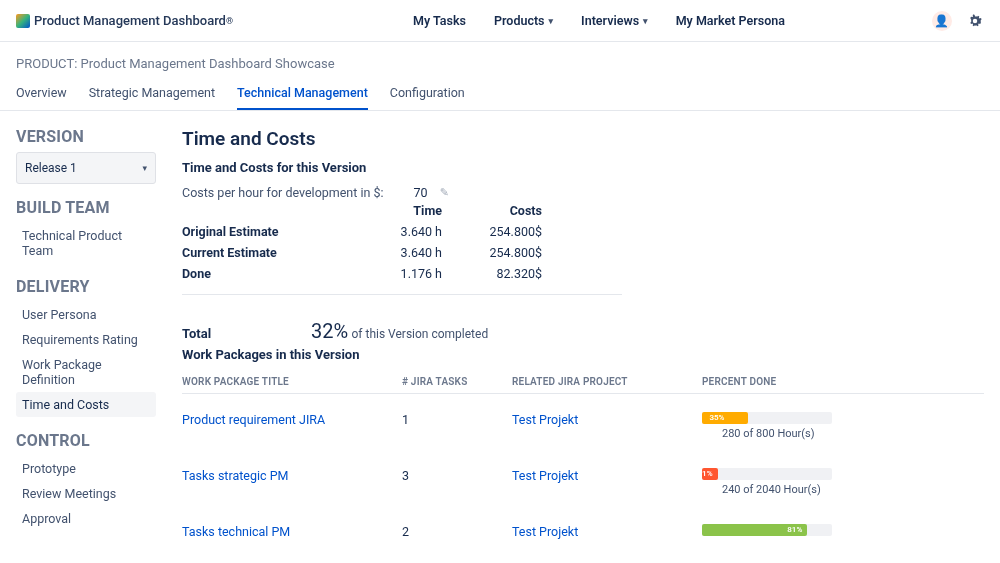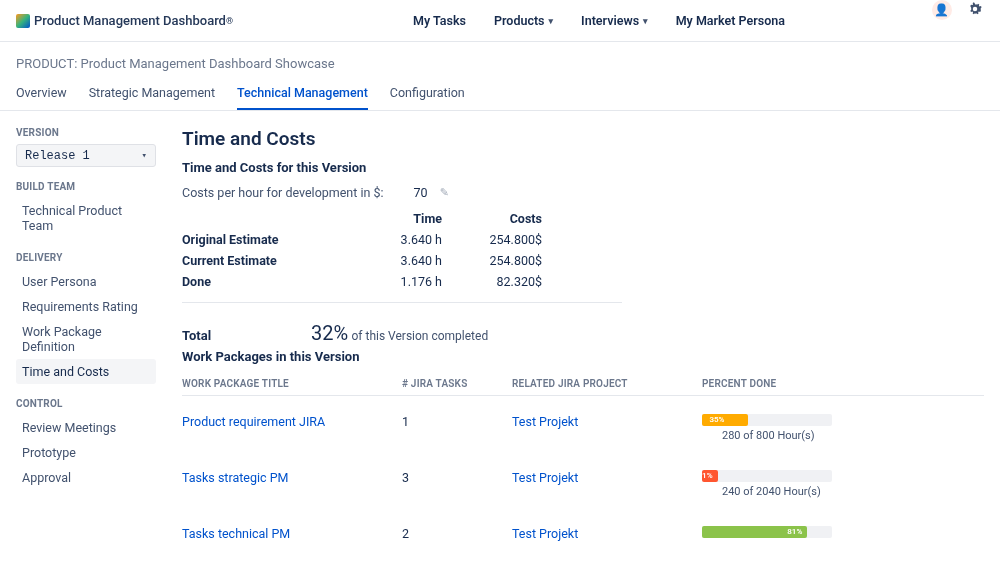--- a/index.html
+++ b/index.html
@@ -1,51 +1,51 @@
 <!DOCTYPE html>
 <html><head>
 <meta charset="utf-8">
 <style>
 * { margin:0; padding:0; box-sizing:border-box; }
 body { font-family:-apple-system,BlinkMacSystemFont,"Segoe UI",Roboto,Helvetica,Arial,sans-serif; font-size:13px; color:#172b4d; background:#fff; width:1000px; }
-.topbar { display:flex; height:42px; padding:0 16px; border-bottom:1px solid #e4e7ec; }
+.topbar { display:flex; align-items:center; height:42px; padding:0 16px; border-bottom:1px solid #e4e7ec; }
 .logo { display:flex; align-items:center; font-size:13px; font-weight:500; color:#253858; }
 .logo-icon { width:14px; height:14px; margin-right:4px; background:linear-gradient(135deg,#ff991f,#36b37e,#0052cc); border-radius:2px; }
 .logo sup { font-size:9px; }
 .mainnav { display:flex; gap:28px; margin-left:180px; }
 .mainnav-item { display:flex; align-items:center; gap:4px; font-weight:600; font-size:12.5px; color:#172b4d; cursor:pointer; }
 .chev { font-size:9px; color:#42526e; }
 .topbar-spacer { flex:1; }
 .avatar { width:20px; height:20px; border-radius:50%; background:#ffebe6; display:flex; align-items:center; justify-content:center; font-size:12px; margin-right:14px; cursor:pointer; }
 .gear { width:18px; height:18px; cursor:pointer; color:#42526e; }
 .crumb { padding:14px 16px 6px; font-size:13px; color:#6b778c; }
 .tabs { display:flex; gap:22px; padding:0 16px; border-bottom:1px solid #e4e7ec; }
 .tab { padding:8px 0; font-size:12.5px; color:#42526e; cursor:pointer; border-bottom:2px solid transparent; }
 .tab.active { color:#0052cc; border-bottom-color:#0052cc; font-weight:500; }
 .body { display:flex; padding:16px 16px 24px; gap:26px; }
 .sidebar { width:140px; flex-shrink:0; }
 .sgroup { margin-bottom:14px; }
-.sghdr { font-size:10px; font-weight:700; color:#6b778c; letter-spacing:.2px; margin-bottom:6px; }
-.select { width:100%; height:23px; background:#f4f5f7; border:1px solid #dfe1e6; border-radius:3px; padding:0 8px; font-size:12px; color:#172b4d; display:flex; align-items:center; justify-content:space-between; cursor:pointer;font-family:Liberation Mono, monospace; }
+.sghdr { font-size:16px; font-weight:700; color:#6b778c; letter-spacing:.2px; margin-bottom:6px; }
+.select { width:100%; height:32px; background:#f4f5f7; border:1px solid #dfe1e6; border-radius:3px; padding:0 8px; font-size:12px; color:#172b4d; display:flex; align-items:center; justify-content:space-between; cursor:pointer; }
 .sitem { display:block; padding:5px 6px; font-size:12.5px; color:#42526e; border-radius:3px; cursor:pointer; }
 .sitem.active { background:#f4f5f7; color:#172b4d; }
 .main { flex:1; }
 h1 { font-size:19px; font-weight:600; margin-bottom:10px; }
 .sub1 { font-size:13px; font-weight:700; margin-bottom:10px; }
-.cph { display:flex; align-items:center; gap:12px; font-size:12.5px; color:#42526e; margin-bottom:8px;text-align:right; }
+.cph { display:flex; align-items:center; gap:12px; font-size:12.5px; color:#42526e; margin-bottom:0;text-align:right; }
 .cph-val { color:#172b4d; margin-left:18px; }
 .pencil { color:#a5adba; font-size:11px; cursor:pointer; }
 table.costs { border-collapse:collapse; }
 table.costs th, table.costs td { padding:3px 0; font-size:12.5px; }
 table.costs th { font-weight:700; text-align:right; }
 table.costs th:first-child, table.costs td:first-child { text-align:left; font-weight:700; width:160px; }
 table.costs td { text-align:right; }
 .col-time { width:100px; }
 .col-cost { width:100px; }
-.totalrow { border-top:1px solid #e4e7ec; margin-top:10px; padding-top:18px; display:flex; align-items:baseline; gap:100px; width:440px; }
+.totalrow { border-top:1px solid #e4e7ec; margin-top:10px; padding-top:24px; display:flex; align-items:baseline; gap:100px; width:440px; }
 .totalrow .lbl { font-weight:700; font-size:13px; }
 .pct { font-size:20px; font-weight:400; }
 .pct-sfx { font-size:12px; color:#42526e; }
 .wphdr { font-size:13px; font-weight:700; margin:4px 0 8px; }
 table.wp { width:100%; border-collapse:collapse; }
 table.wp th { text-align:left; font-size:10px; font-weight:600; color:#6b778c; letter-spacing:.2px; padding:6px 0; border-bottom:1px solid #e4e7ec; }
 table.wp td { padding:18px 0 10px; font-size:12.5px; vertical-align:top; }
 .link { color:#0052cc; cursor:pointer; }
 .pbar { width:130px; height:12px; background:#f0f1f4; border-radius:2px; position:relative; margin-bottom:3px; }
 .pfill { height:100%; border-radius:2px; position:relative; }
@@ -112,22 +112,22 @@
     </div>
     <div class="sgroup">
       <div class="sghdr">DELIVERY</div>
       <span class="sitem">User Persona</span>
       <span class="sitem">Requirements Rating</span>
       <span class="sitem">Work Package Definition</span>
       <span class="sitem active">Time and Costs</span>
     </div>
     <div class="sgroup">
       <div class="sghdr">CONTROL</div>
+      <span class="sitem">Prototype</span>
       <span class="sitem">Review Meetings</span>
-      <span class="sitem">Prototype</span>
       <span class="sitem">Approval</span>
     </div>
   </div>
 
   <div class="main">
     <h1>Time and Costs</h1>
     <div class="sub1">Time and Costs for this Version</div>
     <div class="cph">
       <span>Costs per hour for development in $:</span>
       <span class="cph-val">70</span>

